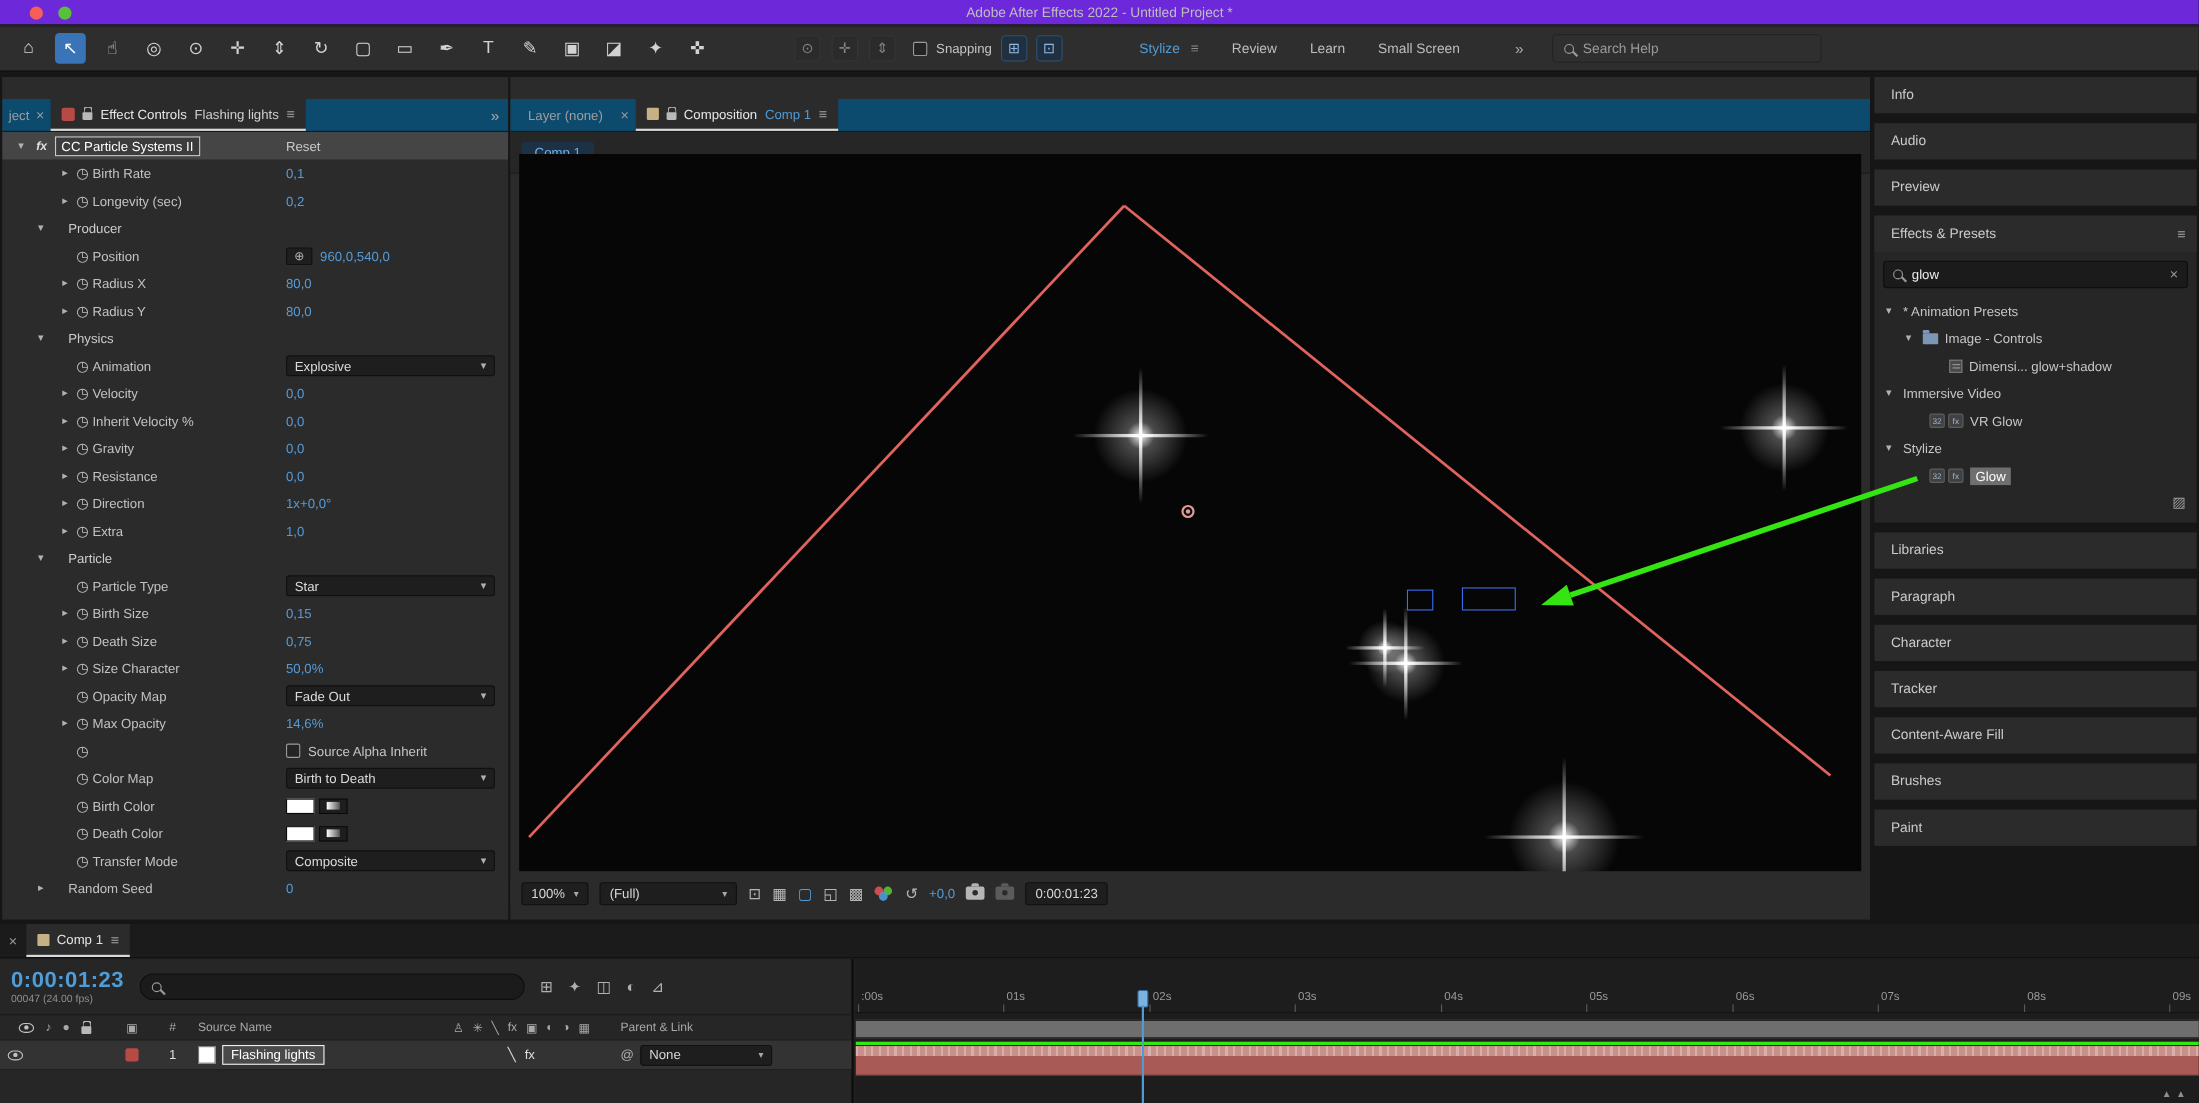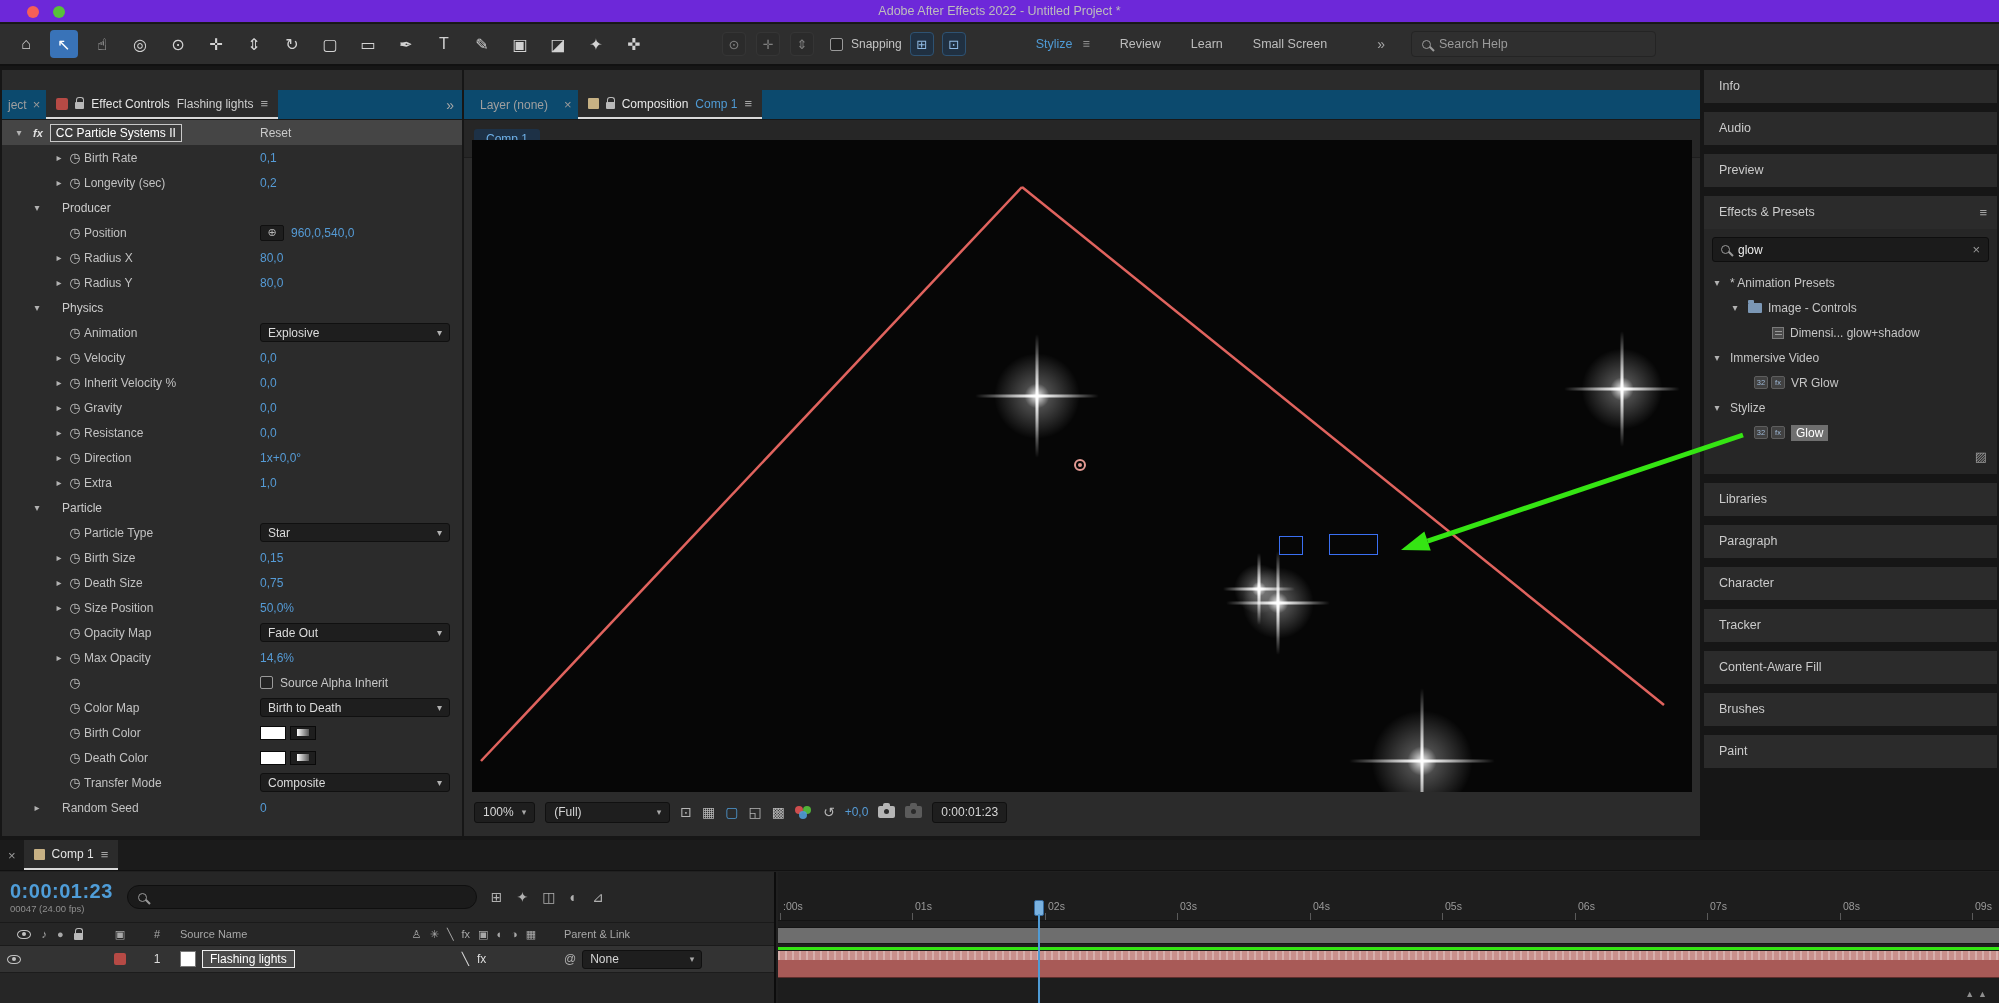--- a/index.html
+++ b/index.html
@@ -548,21 +548,21 @@
           <span class="ec-val">
             <span class="v-plain">0,75</span>
 
           </span>
         </div>
 
         <div class="ec-row value">
           <span class="ec-left" style="padding-left: 50px;">
             <i class="twirl">▸</i>
             <i class="sw">◷</i>
-            <span class="ec-label">Size Position</span>
+            <span class="ec-label">Size Character</span>
           </span>
           <span class="ec-val">
             <span class="v-plain">50,0%</span>
 
           </span>
         </div>
 
         <div class="ec-row dropdown">
           <span class="ec-left" style="padding-left: 50px;">
             <i class="twirl"></i>

